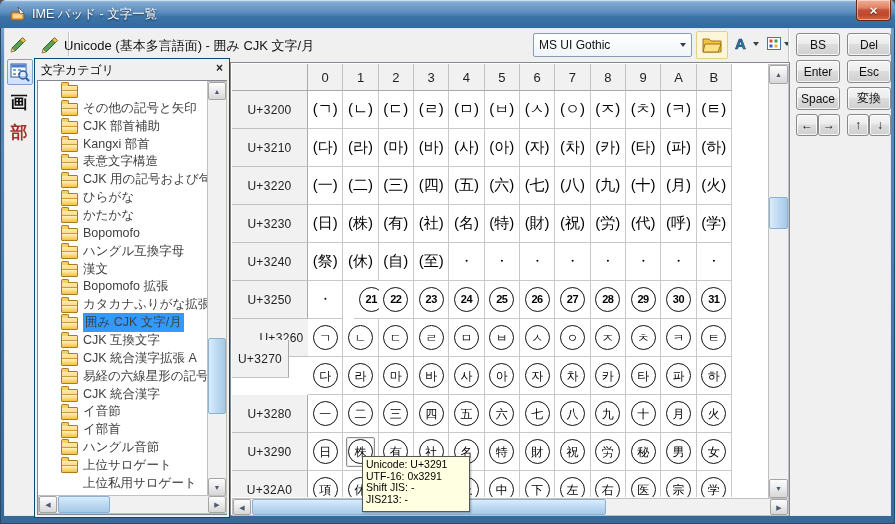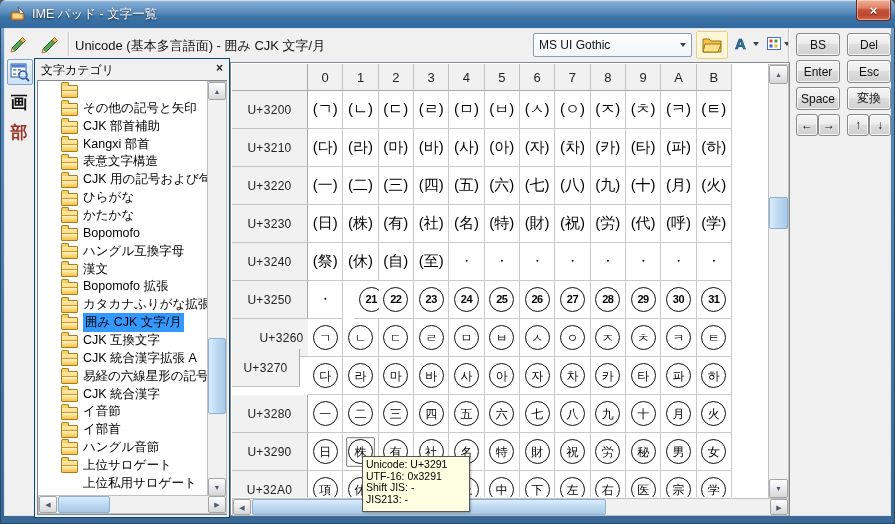--- a/index.html
+++ b/index.html
@@ -17,21 +17,21 @@
     border:1px solid #69251a;border-top:none;border-radius:0 0 4px 4px;
     box-shadow:inset 0 0 0 1px rgba(255,255,255,.45);
     color:#fff;font-size:13px;font-weight:bold;display:flex;align-items:center;justify-content:center;
     text-shadow:0 1px 1px rgba(0,0,0,.6);cursor:default;}
   
   .client{position:absolute;left:4px;top:28px;width:887px;height:488px;background:#f0f0f0;
     box-shadow:inset 0 0 0 1px #dfe7ef;}
   .vsep{position:absolute;width:1px;background:#c3c3c3;box-shadow:1px 0 0 #fdfdfd;}
   
   .tool-btn{position:absolute;display:flex;align-items:center;justify-content:center;border-radius:2px;}
-  .cat-header{position:absolute;left:71px;top:9px;font-size:13px;color:#111;white-space:nowrap;text-align:center;}
+  .cat-header{position:absolute;left:60px;top:9px;font-size:13px;color:#111;white-space:nowrap;text-align:center;}
   .combo{position:absolute;left:529px;top:5px;width:157px;height:22px;background:linear-gradient(180deg,#ffffff,#f1f5f9);
     border:1px solid #8a9cb2;border-radius:2px;display:flex;align-items:center;}
   .combo .val{flex:1;padding-left:5px;font-size:12px;color:#111;white-space:nowrap;overflow:hidden;}
   .dd{width:0;height:0;border-left:3.5px solid transparent;border-right:3.5px solid transparent;border-top:4px solid #37414d;}
   .combo .ddwrap{width:17px;display:flex;align-items:center;justify-content:center;}
   
   .kbtn{position:absolute;display:flex;align-items:center;justify-content:center;font-size:12px;color:#111;
     background:linear-gradient(180deg,#f5f5f5 0%,#ececec 45%,#dddddd 50%,#cfcfcf 100%);
     border:1px solid #898989;border-radius:3px;box-shadow:inset 0 0 0 1px rgba(255,255,255,.8);cursor:default;white-space:nowrap;}
   
@@ -43,21 +43,21 @@
   .tree-close{position:absolute;right:6px;top:2px;font-size:12px;font-weight:bold;color:#222;line-height:14px;}
   .listbox{position:absolute;left:2px;top:21px;width:188px;height:433px;background:#fff;border:1px solid #828790;}
   .titems{position:absolute;left:1px;top:0px;width:168px;height:414px;overflow:hidden;}
   .titem{position:absolute;left:0;height:17.85px;display:flex;align-items:center;padding-left:22px;white-space:nowrap;cursor:default;}
   .folder{width:15px;height:11px;position:relative;flex:none;margin-right:5px;
     background:linear-gradient(180deg,#ffeaa6,#f6c751);border:1px solid #aa7c20;border-radius:1px;}
   .folder::before{content:"";position:absolute;left:-1px;top:-4px;width:6px;height:3px;background:#f6d264;
     border:1px solid #aa7c20;border-bottom:none;border-radius:2px 2px 0 0;}
   .folder::after{content:"";position:absolute;left:0;right:0;bottom:0;height:6px;
     background:linear-gradient(180deg,#fff3c6,#f3c23f);border-top:1px solid #c79a3b;}
-  .tlabel{font-size:12.5px;color:#000000;margin-top:33px;}
+  .tlabel{font-size:12.5px;color:#404040;margin-top:33px;}
   .tlabel.hl{background:#3399ff;padding:1px 2px;}
   
   .sb{position:absolute;background:#f1f1f1;border:1px solid #c0c0c0;}
   .sbtn{position:absolute;display:flex;align-items:center;justify-content:center;
     background:linear-gradient(180deg,#fdfdfd,#e9e9e9 55%,#d7d7d7);border:1px solid #a5a5a5;border-radius:2px;
     font-size:7px;color:#4c5a74;line-height:1;}
   .sthumb{position:absolute;background:linear-gradient(90deg,#dcecfb,#bcd9f2 50%,#a7c9e6);border:1px solid #8cb0cf;border-radius:2px;}
   .sthumb.h{background:linear-gradient(180deg,#dcecfb,#bcd9f2 50%,#a7c9e6);}
   
   .grid-panel{position:absolute;left:226px;top:34px;width:558px;height:452px;border:1px solid #828790;background:#fff;}
@@ -569,21 +569,21 @@
           </div>
           <div class="gcell" style="left: 393.97px; top: 255px; width: 35.33px; height: 38px;">
             <div class="circ">ㅊ</div>
           </div>
           <div class="gcell" style="left: 429.3px; top: 255px; width: 35.33px; height: 38px;">
             <div class="circ">ㅋ</div>
           </div>
           <div class="gcell" style="left: 464.63px; top: 255px; width: 35.33px; height: 38px;">
             <div class="circ">ㅌ</div>
           </div>
-          <div class="glabel" style="left: 0px; top: 285px; width: 68px; height: 38px;">U+3270</div>
+          <div class="glabel" style="left: 0px; top: 276px; width: 57px; height: 38px;">U+3270</div>
           <div class="gcell" style="left: 76px; top: 293px; width: 35.33px; height: 38px;">
             <div class="circ">다</div>
           </div>
           <div class="gcell" style="left: 111.33px; top: 293px; width: 35.33px; height: 38px;">
             <div class="circ">라</div>
           </div>
           <div class="gcell" style="left: 146.66px; top: 293px; width: 35.33px; height: 38px;">
             <div class="circ">마</div>
           </div>
           <div class="gcell" style="left: 181.99px; top: 293px; width: 35.33px; height: 38px;">

